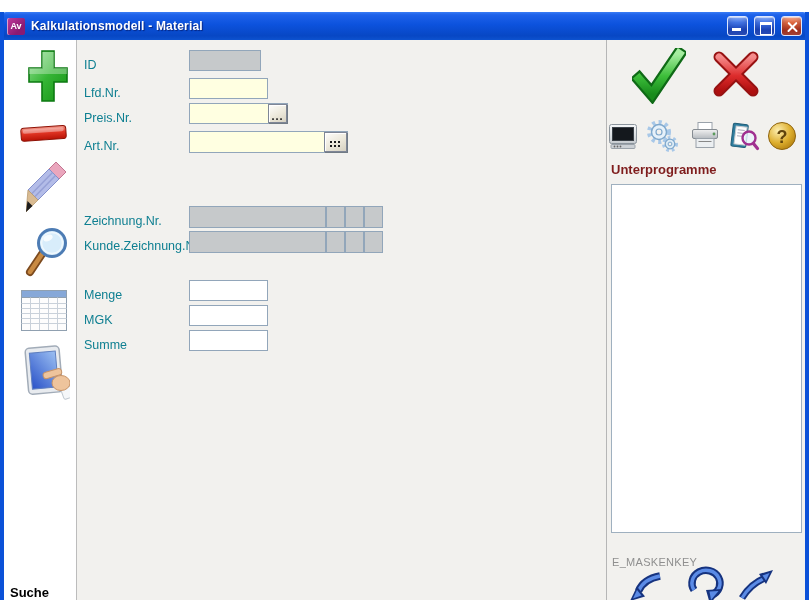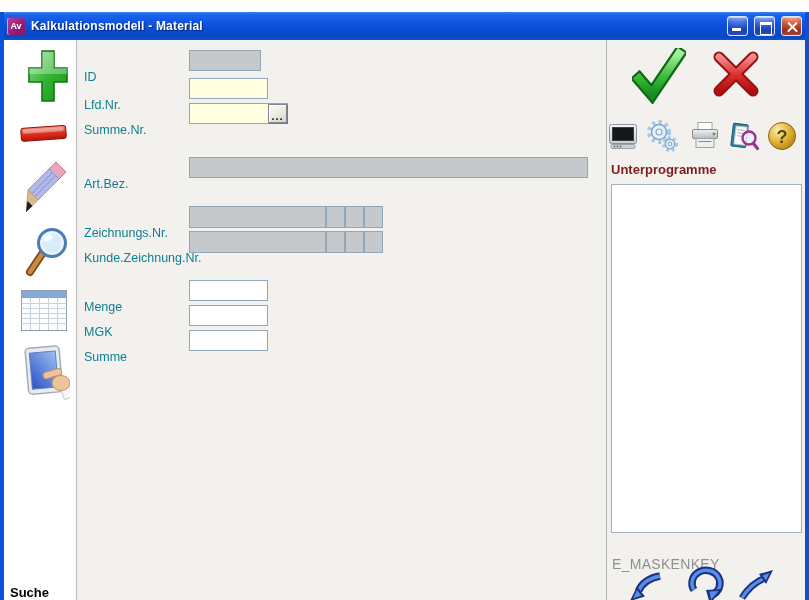--- a/index.html
+++ b/index.html
@@ -32,21 +32,21 @@
 
   
   .content { position:absolute; left:4px; right:4px; top:28px; bottom:4px; background:#f2f1ee; }
   .sidebar { position:absolute; left:0; top:0; bottom:0; width:73px; background:#ffffff;
       border-right:1px solid #bcbcbc; }
   .side-ico { position:absolute; cursor:pointer; }
   .suche { position:absolute; left:6px; top:545px; font-size:13px; font-weight:bold; color:#000; }
 
   
   .row { position:absolute; left:74px; right:210px; height:23px; }
-  .flabel { position:absolute; left:6px; top:20px; font-size:12.5px; color:#0e7f91; white-space:nowrap; }
+  .flabel { position:absolute; left:6px; top:8px; font-size:12.5px; color:#0e7f91; white-space:nowrap; }
   .field { position:absolute; top:0; height:21px; border:1px solid #92a6ba; background:#fff;
       font:12px "Liberation Sans",sans-serif; padding:2px 3px; color:#000; outline:none; }
   .f-yellow { background:#ffffe1; }
   .f-gray   { background:#c6c9cb; }
   .segwrap { position:absolute; left:111px; top:0; display:flex; }
   .seg { width:19px; height:22px; background:#c6c9cb; border:1px solid #92a6ba; flex:none; }
   .seg-main { width:137px; }
   .mini-btn { position:absolute; top:1px; height:19px; display:flex; align-items:flex-end;
       justify-content:center; background:linear-gradient(150deg,#fefdfb 0%,#ece8da 55%,#d6d1c1 100%);
       border:1px solid #7f8696; box-shadow:1px 1px 0 rgba(80,80,80,.5), inset 1px 1px 0 #fff;
@@ -55,21 +55,21 @@
   .dotgrid { position:relative; width:11px; height:7px; }
   .dotgrid::before { content:""; position:absolute; left:0; top:0; width:2px; height:2px; background:#1a1a1a;
       box-shadow:4px 0 #1a1a1a, 8px 0 #1a1a1a, 0 4px #1a1a1a, 4px 4px #1a1a1a, 8px 4px #1a1a1a; }
 
   
   .vsep { position:absolute; left:602px; top:0; bottom:0; width:1px; background:#b6b6b6; }
   .rp-ico { position:absolute; cursor:pointer; }
   .subprog { position:absolute; left:607px; top:122px; font-size:13px; font-weight:bold; color:#7f1d1d; }
   .listbox { position:absolute; left:607px; top:144px; width:191px; height:349px; background:#fff;
       border:1px solid #9fb0bf; cursor:default; }
-  .maskkey { position:absolute; left:608px; top:516px; font-size:14px; color:#8f8f8f; letter-spacing:.3px; }
+  .maskkey { position:absolute; left:608px; top:516px; font-size:11px; color:#8f8f8f; letter-spacing:.3px; }
 </style>
 </head>
 <body>
 
 <div class="screen">
   <div class="titlebar">
     <div class="app-icon">Av</div>
     <div class="title-text">Kalkulationsmodell - Material</div>
     <div class="tb-btn tb-blue tb-min"></div>
     <div class="tb-btn tb-blue tb-max"></div>
@@ -152,32 +152,35 @@
 
     <div class="row" style="top:10px">
       <span class="flabel">ID</span>
       <input class="field f-gray" style="left: 111px; width: 72px;" readonly="" value="">
     </div>
     <div class="row" style="top:38px">
       <span class="flabel">Lfd.Nr.</span>
       <input class="field f-yellow" style="left: 111px; width: 79px;" value="">
     </div>
     <div class="row" style="top:63px">
-      <span class="flabel">Summe.Nr.</span>
+      <span class="flabel">Preis.Nr.</span>
       <input class="field f-yellow" style="left: 111px; width: 99px;" value="">
       <span class="mini-btn" style="left:190px;width:19px">
         <span class="ellip">...</span>
       </span>
     </div>
-    <div class="row" style="top:117px">
-      <span class="flabel">Art.Bez.</span>
-      <input class="field f-gray" style="left: 111px; width: 399px;" readonly="" value="">
+    <div class="row" style="top:91px">
+      <span class="flabel">Art.Nr.</span>
+      <input class="field f-yellow" style="left: 111px; width: 159px; height: 22px;" value="">
+      <span class="mini-btn" style="left:246px;width:23px;height:20px">
+        <span class="dotgrid"></span>
+      </span>
     </div>
     <div class="row" style="top:166px">
-      <span class="flabel">Zeichnungs.Nr.</span>
+      <span class="flabel">Zeichnung.Nr.</span>
       <span class="segwrap">
         <span class="seg seg-main"></span>
         <span class="seg"></span>
         <span class="seg"></span>
         <span class="seg"></span>
       </span>
     </div>
     <div class="row" style="top:191px">
       <span class="flabel">Kunde.Zeichnung.Nr.</span>
       <span class="segwrap">

